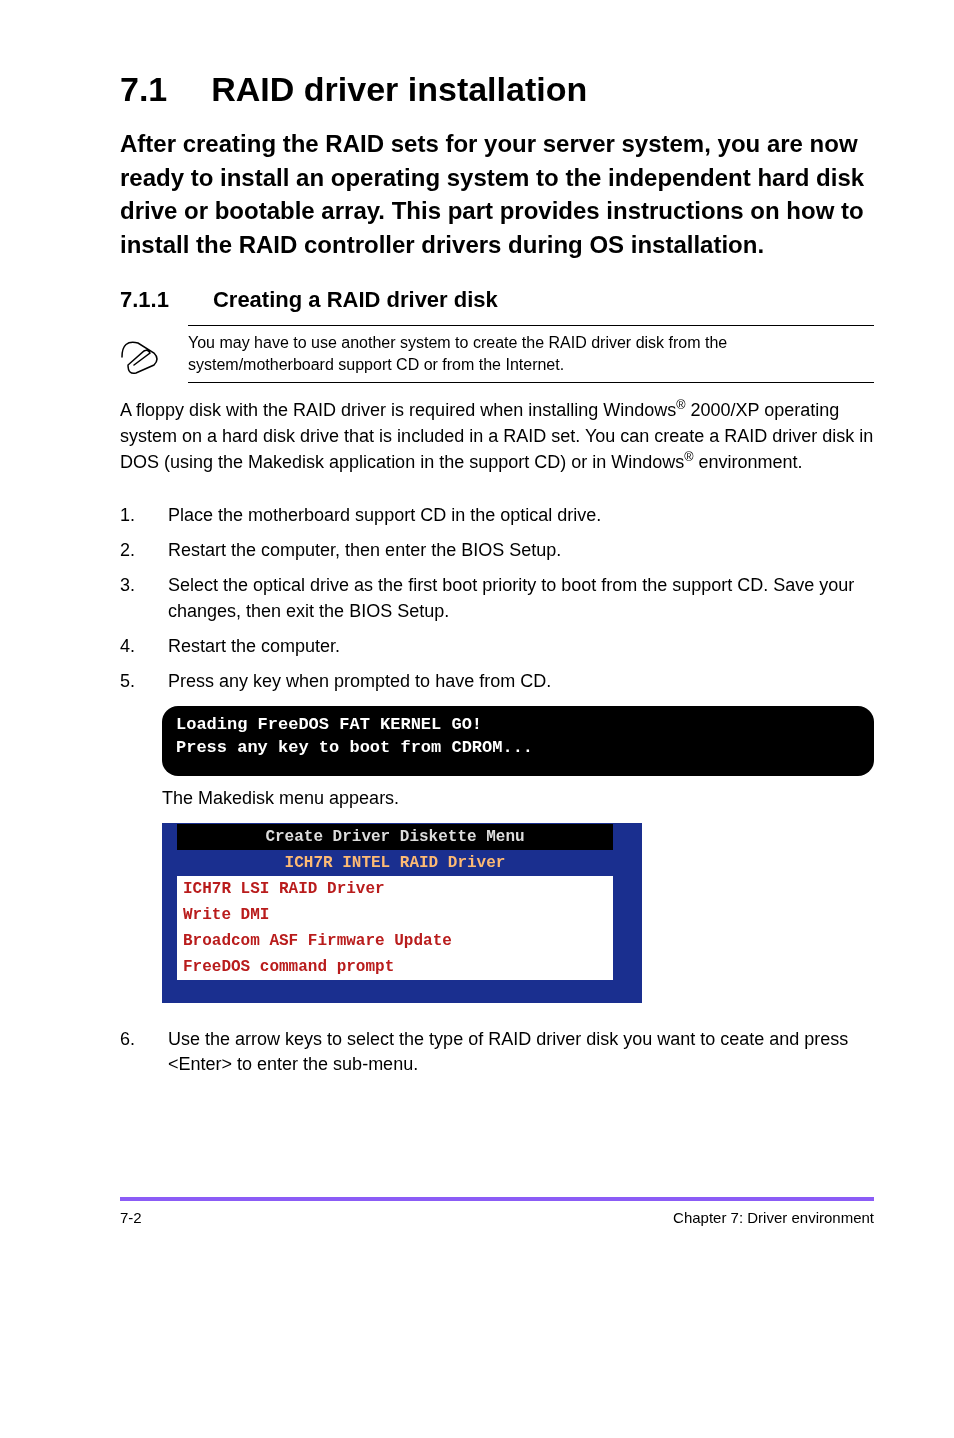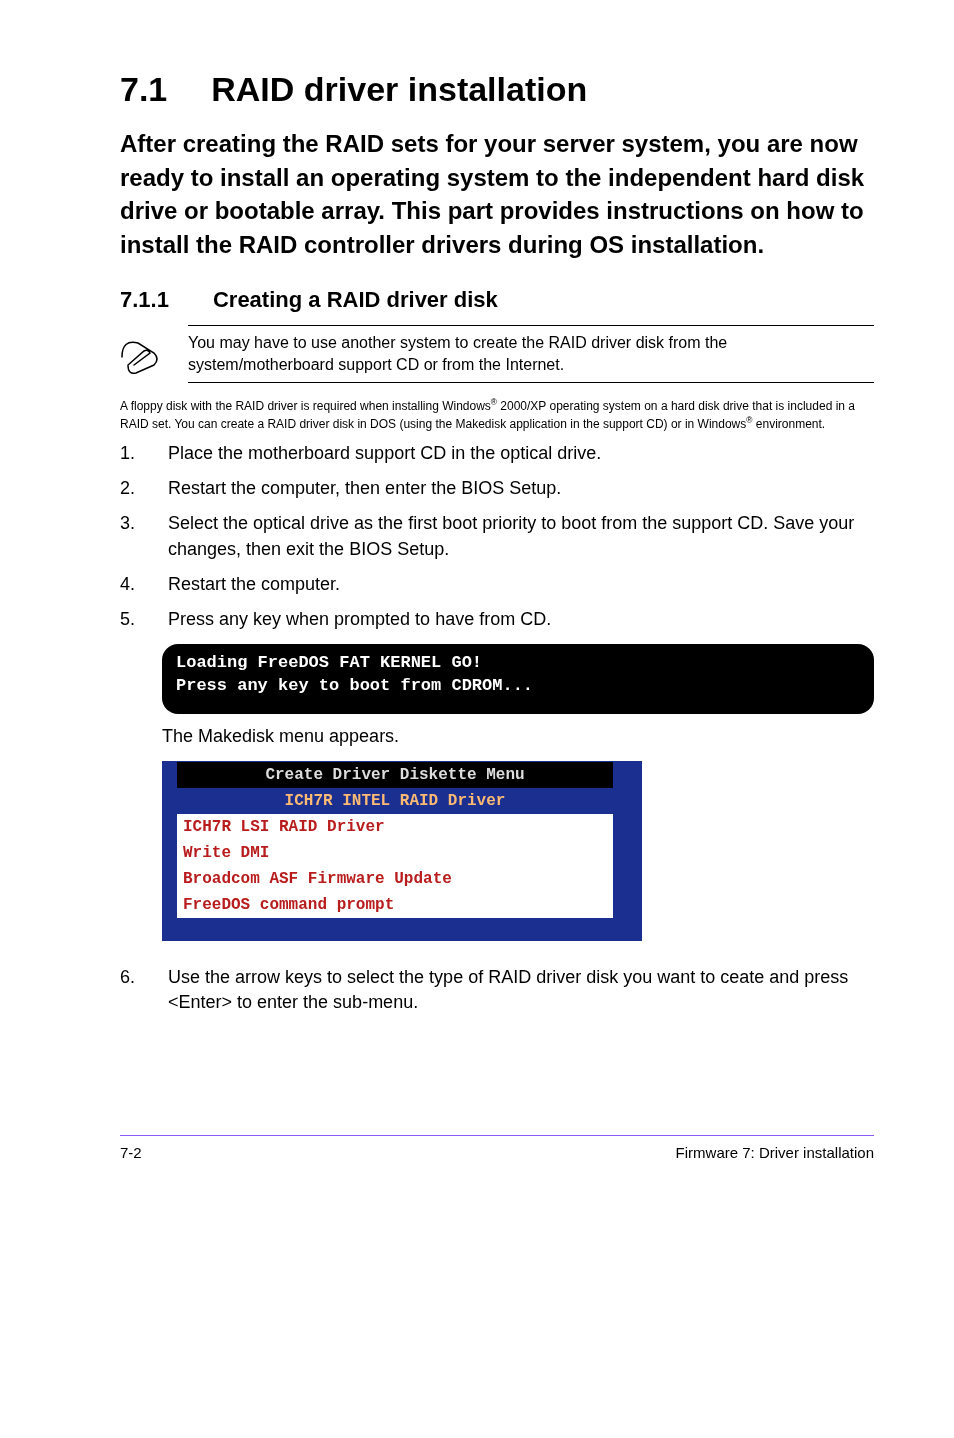--- a/index.html
+++ b/index.html
@@ -58,23 +58,23 @@
       border: none;
       border-top: 1px solid #000;
       margin: 0;
     }
     .note-text {
       font-size: 16px;
       line-height: 1.35;
       padding: 6px 0;
     }
     p.body-para {
-      font-size: 12px;
-      line-height: 1.4;
-      margin-bottom: 8px;
+      font-size: 18px;
+      line-height: 1.4;
+      margin-bottom: 28px;
     }
     h3.sub-heading {
       font-size: 18px;
       font-weight: bold;
       margin-bottom: 14px;
       margin-top: 4px;
     }
     ol.steps {
       list-style: none;
       padding: 0;
@@ -142,21 +142,21 @@
       font-size: 18px;
       line-height: 1.4;
       margin-top: 24px;
     }
     .step6 .num {
       flex: 0 0 20px;
     }
     .footer {
       display: flex;
       justify-content: space-between;
-      border-top: 1px solid #8b5cf6;
+      border-top: 4px solid #8b5cf6;
       padding-top: 8px;
       font-size: 15px;
       color: #000;
       margin-top: 120px;
     }
     sup { font-size: 0.7em; }
   </style>
 </head>
 <body>
 
@@ -229,16 +229,16 @@
     </div>
   </div>
 
   <div class="step6">
     <span class="num">6.</span>
     <span>Use the arrow keys to select the type of RAID driver disk you want to ceate and press &lt;Enter&gt; to enter the sub-menu.</span>
   </div>
 
   <div class="footer">
     <span>7-2</span>
-    <span>Firmware 7: Driver installation</span>
+    <span>Chapter 7: Driver environment</span>
   </div>
 
 </div>
 
 </body></html>

